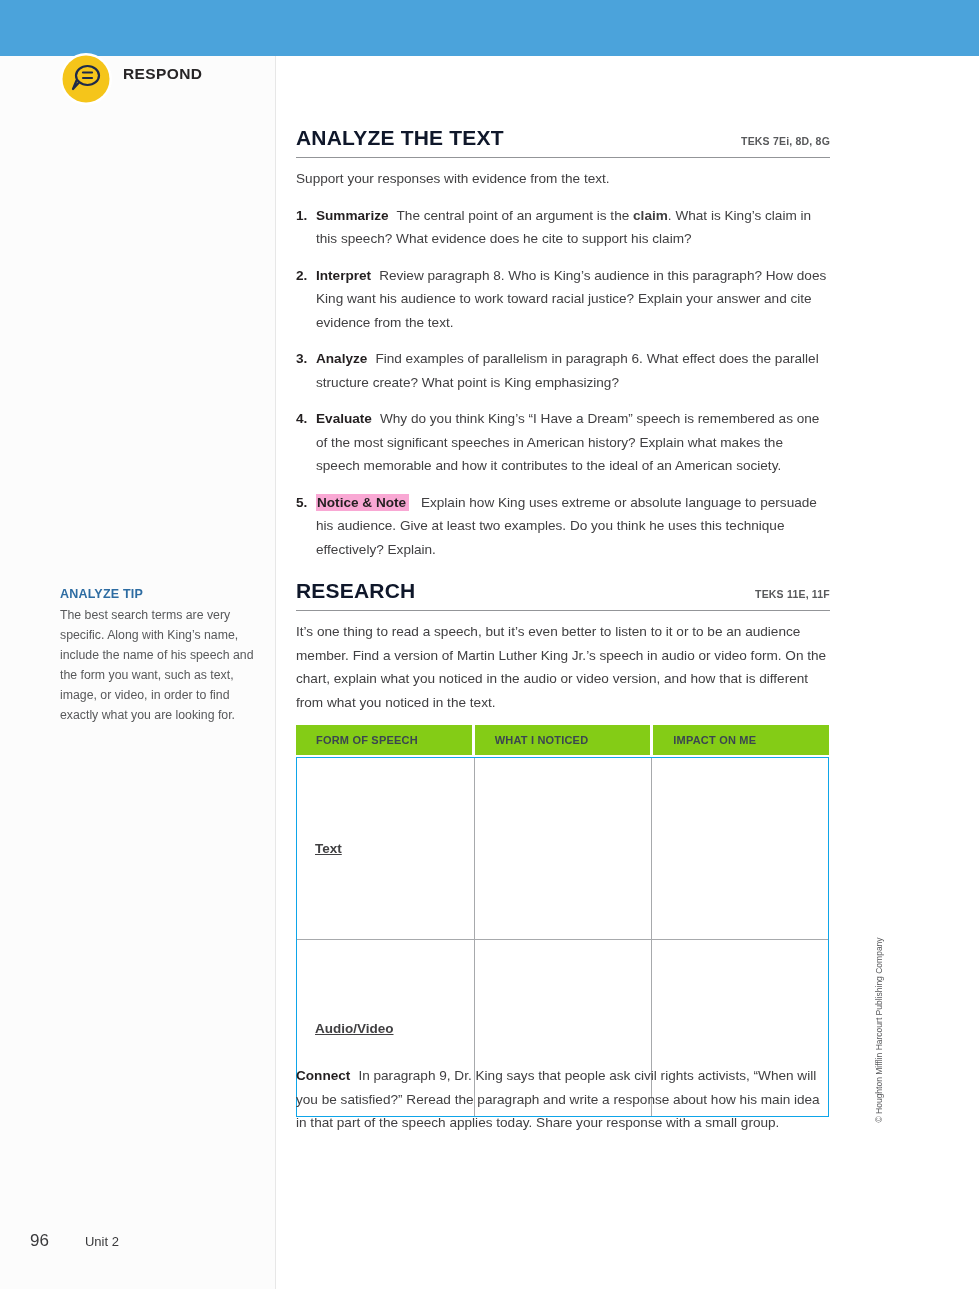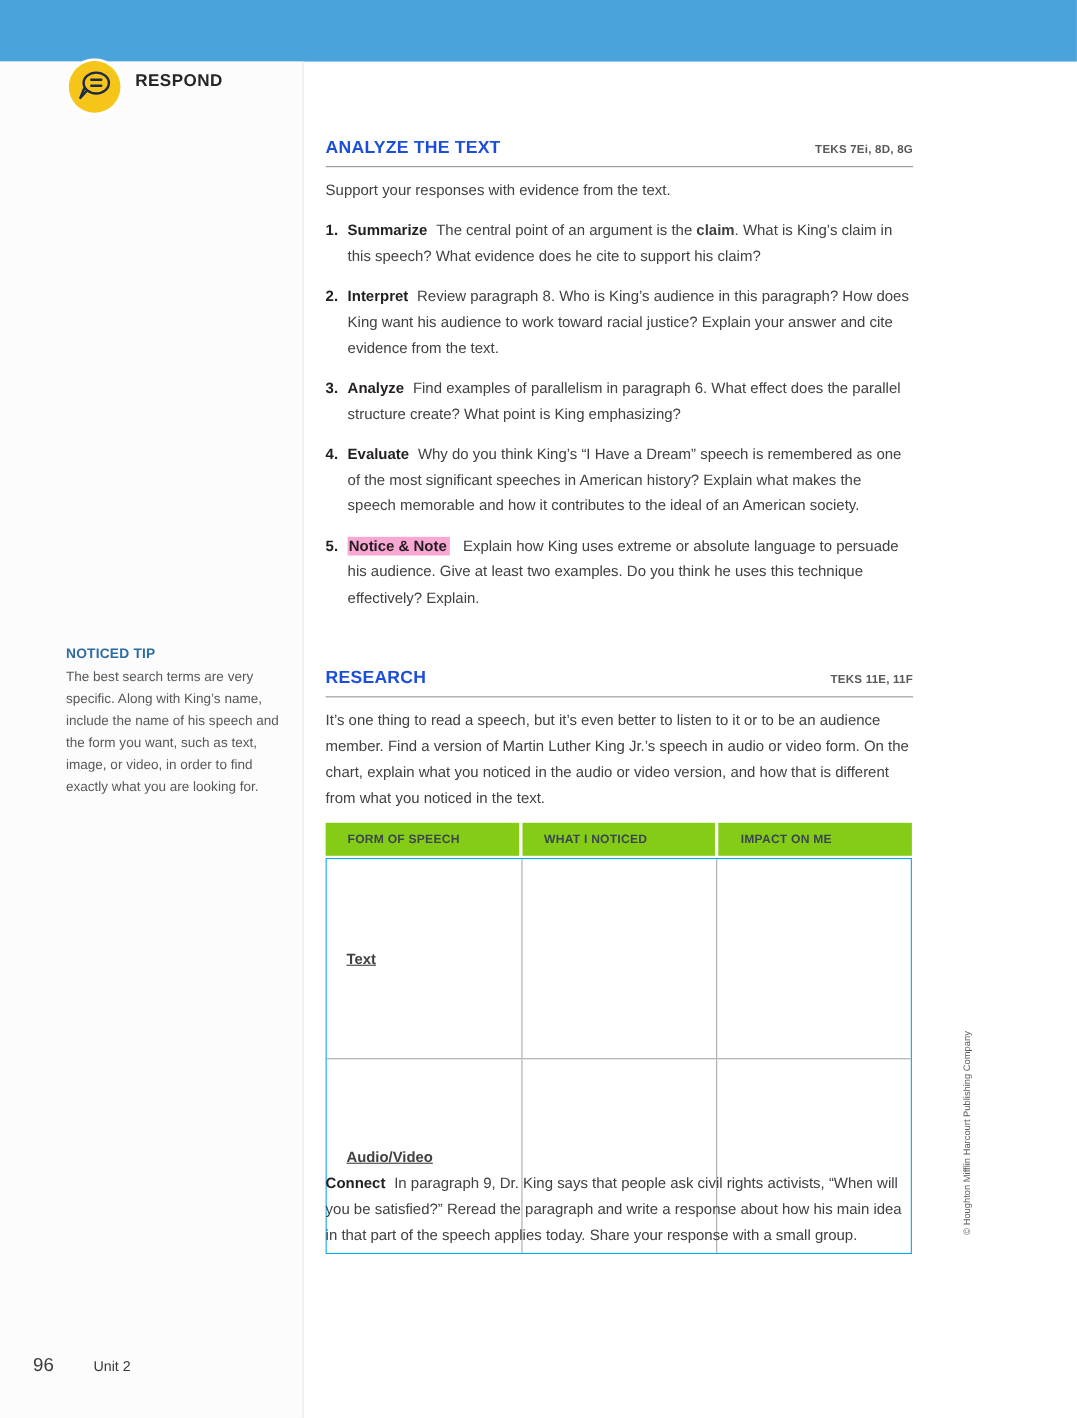--- a/index.html
+++ b/index.html
@@ -10,37 +10,37 @@
   }
   
   .topbar { position:absolute; left:0; top:0; width:100%; height:56px; background:#4BA3DB; }
   
   .left-col { position:absolute; left:0; top:56px; width:276px; bottom:0; background:#fcfcfc; border-right:1px solid #e7e7e7; }
   
   .badge-icon { position:absolute; left:60px; top:53px; width:52px; height:52px; }
   .badge-label { position:absolute; left:123px; top:65px; font-size:15.5px; font-weight:700; letter-spacing:0.4px; color:#272526; }
   
   .sec-head { display:flex; justify-content:space-between; align-items:baseline; border-bottom:1px solid #939598; padding-bottom:7px; }
-  .sec-title { font-size:16px; font-weight:700; letter-spacing:0.2px; color:#1d4ed8; }
+  .sec-title { font-size:21px; font-weight:700; letter-spacing:0.2px; color:#0f172a; }
   .teks { font-size:10.5px; font-weight:700; color:#58595B; letter-spacing:0.2px; }
   
   .analyze { position:absolute; left:296px; top:126px; width:534px; }
   .body-text { font-size:13.6px; line-height:23.5px; color:#414042; }
   .intro { margin-top:9px; }
   .questions { list-style:none; margin-top:3px; }
   .q { position:relative; padding-left:20px; margin-top:13px; }
   .q-num { position:absolute; left:0; top:0; font-weight:700; color:#231f20; }
   .q-lead { font-weight:700; color:#231f20; margin-right:8px; }
   .hl { background:#f9a8d4; padding:1px 3px 1px 1px; }
   
   .tip { position:absolute; left:60px; top:587px; width:198px; }
   .tip-title { font-size:12.5px; font-weight:700; color:#2D6CA2; letter-spacing:0.2px; }
   .tip-body { margin-top:4px; font-size:12.3px; line-height:20px; color:#58595B; }
   
-  .research { position:absolute; left:296px; top:579px; width:534px;margin-top:29px; }
+  .research { position:absolute; left:296px; top:579px; width:534px; }
   
   .tbl { margin-top:11px; width:533px; }
   .tbl-head { display:grid; grid-template-columns:1fr 1fr 1fr; gap:3px; }
   .tbl-hcell { background:#84cc16; height:30px; line-height:30px; padding-left:20px; font-size:11px; font-weight:700; color:#3B4650; letter-spacing:0.2px; }
   .tbl-body { border:1px solid #0ea5e9; margin-top:2px;text-decoration:underline; }
   .tbl-row { display:grid; grid-template-columns:1fr 1fr 1fr; height:181px; }
   .tbl-row + .tbl-row { border-top:1px solid #a7a9ac; height:177px; }
   .tbl-cell + .tbl-cell { border-left:1px solid #a7a9ac; }
   .tbl-cell.lbl { display:flex; align-items:center; padding-left:18px; font-weight:700; font-size:13.5px; color:#414042; }
   
@@ -96,21 +96,21 @@
         <span class="q-lead">Evaluate</span><span>Why do you think King’s “I Have a Dream” speech is remembered as one of the most significant speeches in American history? Explain what makes the speech memorable and how it contributes to the ideal of an American society.</span>
       </li>
       <li class="q body-text">
         <span class="q-num">5.</span>
         <span class="q-lead hl">Notice &amp; Note</span> <span>Explain how King uses extreme or absolute language to persuade his audience. Give at least two examples. Do you think he uses this technique effectively? Explain.</span>
       </li>
     </ol>
   </section>
 
   <aside class="tip">
-    <h3 class="tip-title">NOTICED TIP</h3>
+    <h3 class="tip-title">ANALYZE TIP</h3>
     <p class="tip-body">The best search terms are very specific. Along with King’s name, include the name of his speech and the form you want, such as text, image, or video, in order to find exactly what you are looking for.</p>
   </aside>
 
   <section class="research">
     <div class="sec-head">
       <h2 class="sec-title">RESEARCH</h2>
       <span class="teks">TEKS 11E, 11F</span>
     </div>
     <p class="intro body-text">It’s one thing to read a speech, but it’s even better to listen to it or to be an audience member. Find a version of Martin Luther King Jr.’s speech in audio or video form. On the chart, explain what you noticed in the audio or video version, and how that is different from what you noticed in the text.</p>
 

